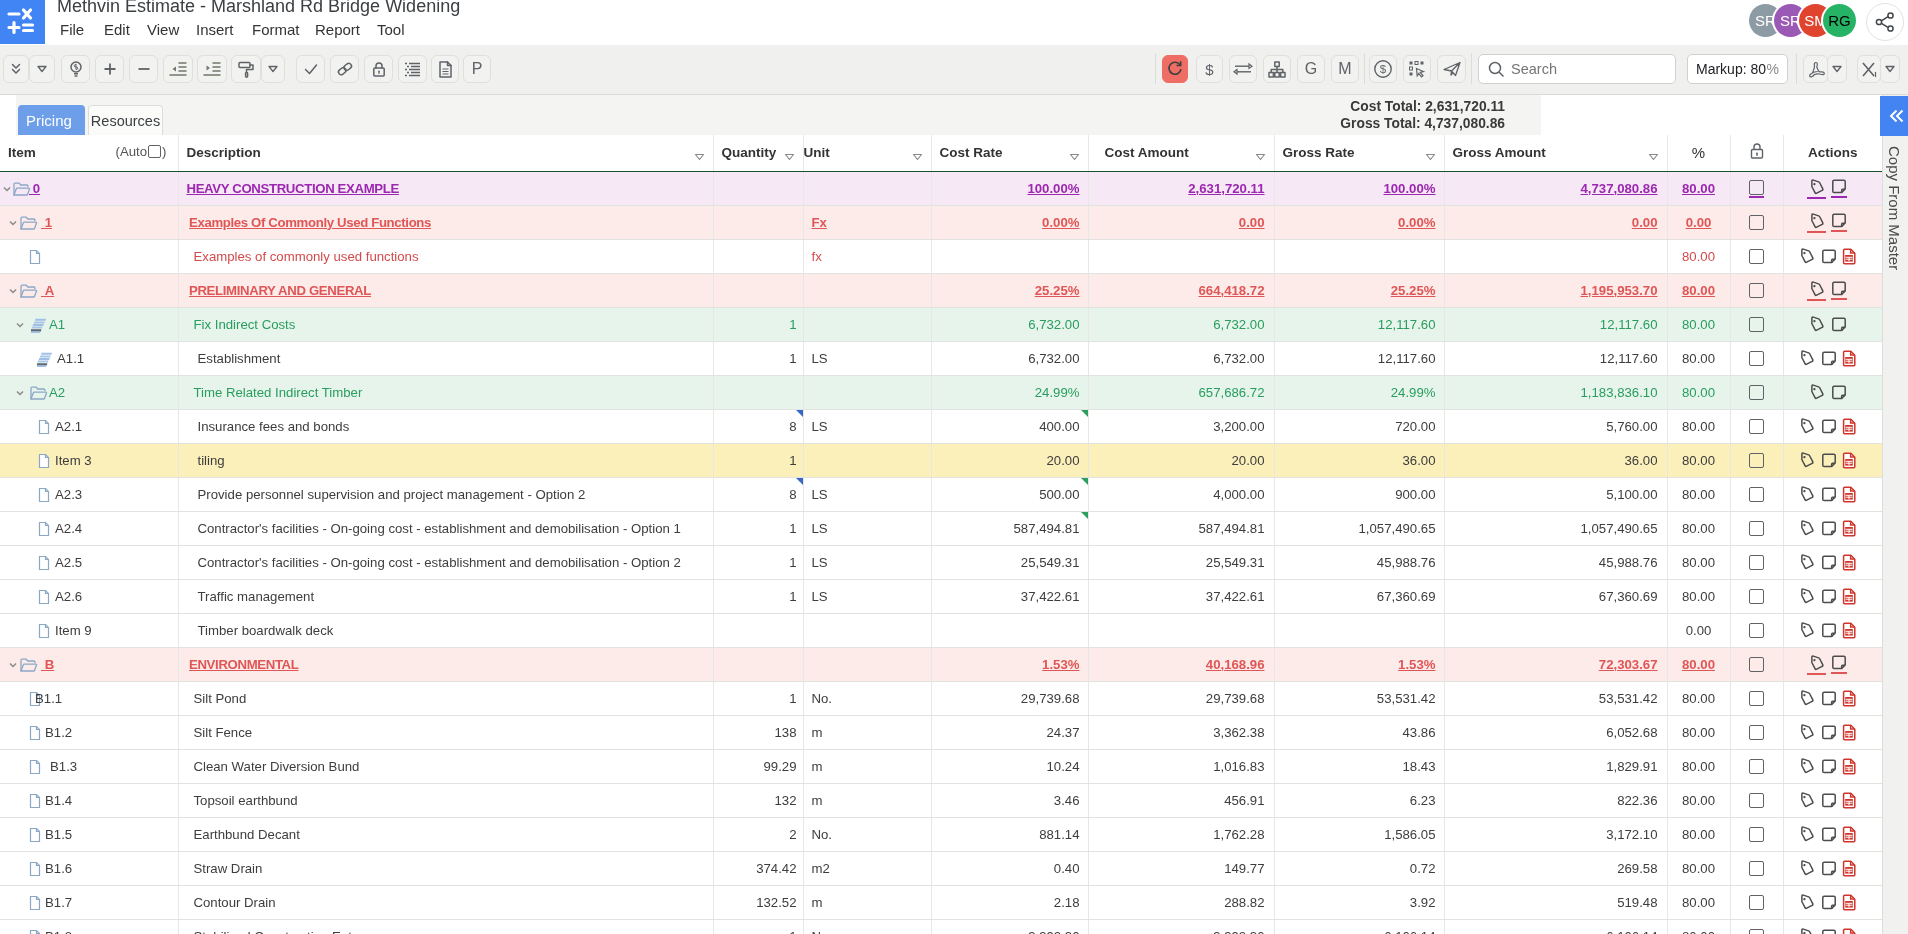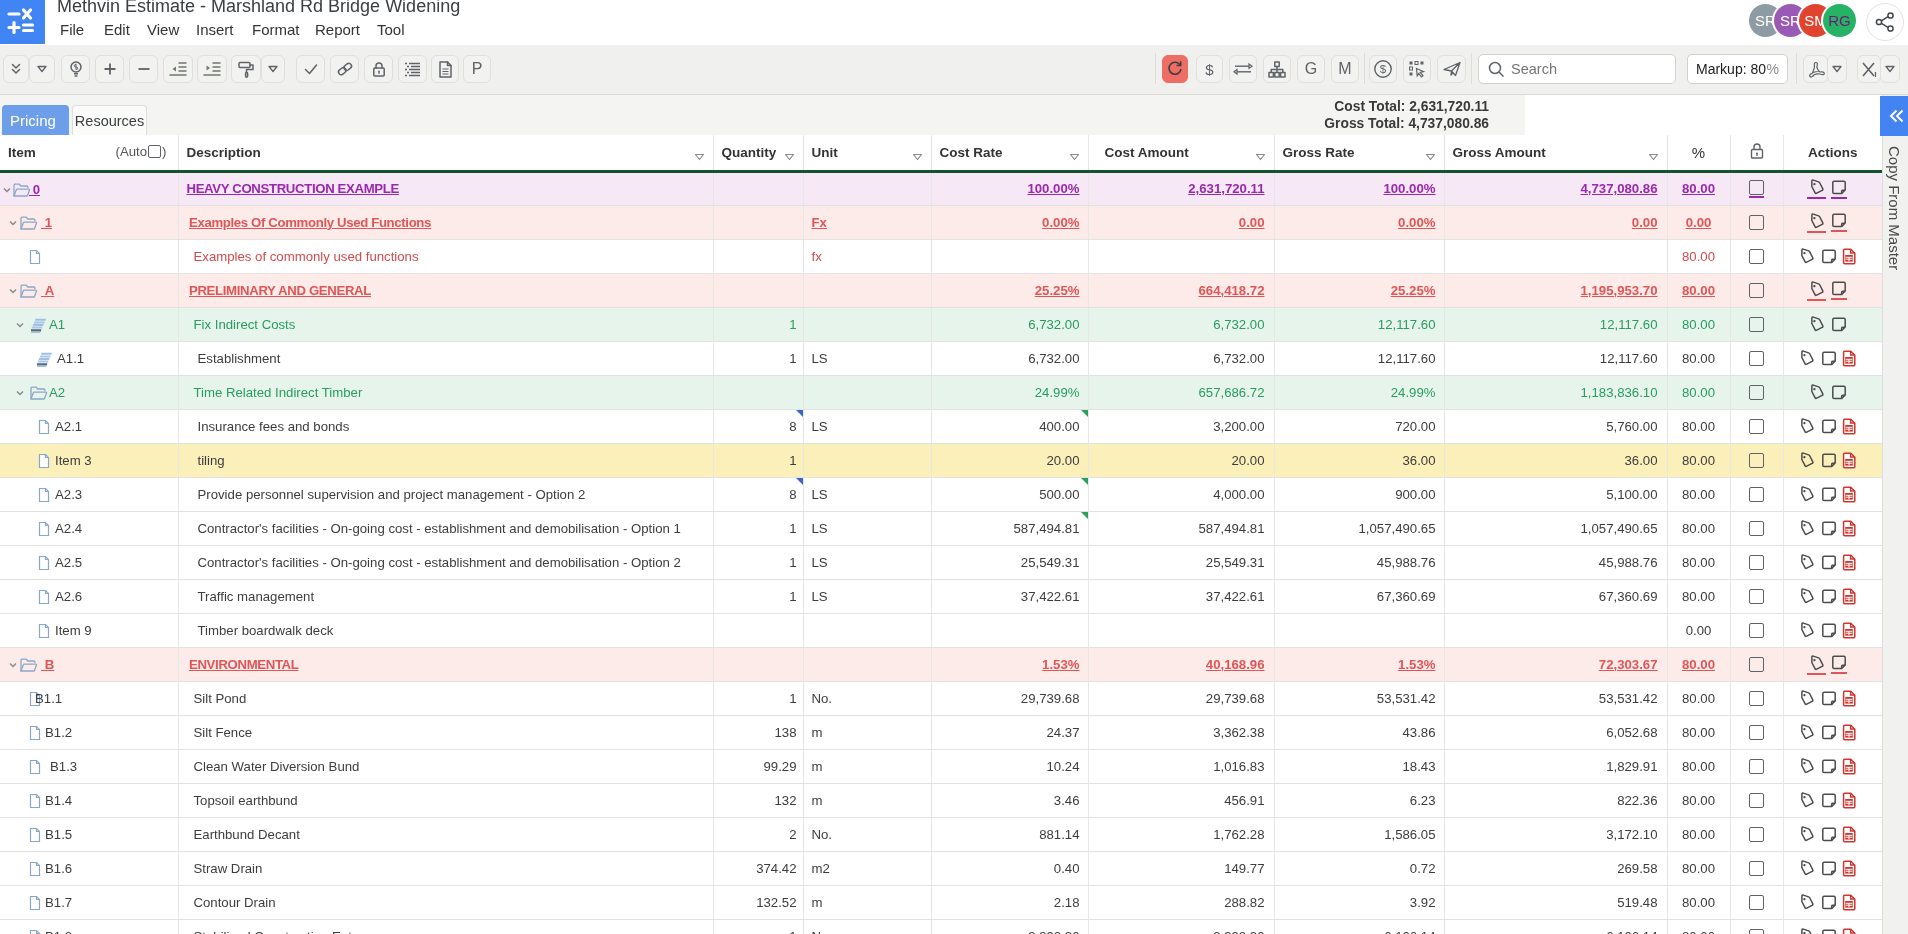--- a/index.html
+++ b/index.html
@@ -9,34 +9,34 @@
 .titlebar{position:absolute;left:0;top:0;width:1908px;height:45px;background:#fff}
 .logo{position:absolute;left:0;top:0;width:45px;height:44px;background:#4184f3}
 .title{position:absolute;left:57px;top:-4px;font-size:18px;color:#3c4043;white-space:nowrap}
 .menu{position:absolute;left:57px;top:21px;font-size:15px;color:#333}
 .menu span{position:absolute;top:0;white-space:nowrap}
 
 .toolbar{position:absolute;left:0;top:45px;width:1908px;height:50px;background:#f0f0ee;border-bottom:1px solid #dadad8}
 .tb{position:absolute;top:10px;height:28px;border:1px solid #dfdfdd;border-radius:6px;background:#f2f2f0;display:flex;align-items:center;justify-content:center;color:#5f6368}
 .tbsep{position:absolute;top:8px;height:31px;width:1px;background:#dcdcda}
 
-.tabstrip{position:absolute;left:0;top:95px;width:1525px;height:40px;background:#f4f4f2}
+.tabstrip{position:absolute;left:16px;top:95px;width:1525px;height:40px;background:#f4f4f2}
 .tab1{position:absolute;left:2px;top:10px;width:67px;height:30px;background:#6d9eea;color:#fff;border-radius:4px 4px 0 0;font-size:15px;display:flex;align-items:center;padding-left:8px}
 .tab2{position:absolute;left:72px;top:10px;width:75px;height:30px;background:#fbfbfa;color:#3c4043;border:1px solid #dddddb;border-bottom:none;border-radius:4px 4px 0 0;font-size:14.5px;display:flex;align-items:center;justify-content:center}
 .totals{position:absolute;right:36px;top:3px;text-align:right;font-size:13.8px;font-weight:bold;color:#3a3a3a;line-height:17px;white-space:nowrap}
 
 .sidebar{position:absolute;left:1882px;top:95px;width:26px;height:839px;background:#f1f1ef;border-left:1px solid #ddddda}
 .collapse{position:absolute;left:1880px;top:96px;width:28px;height:40px;background:#4383f2;display:flex;align-items:center;justify-content:center;padding-left:3px}
 .vtext{position:absolute;left:1886px;top:146px;writing-mode:vertical-rl;font-size:15px;color:#4a4a4a;white-space:nowrap}
 
 table{position:absolute;left:0;top:135px;width:1882px;border-collapse:collapse;table-layout:fixed}
 td,th{overflow:hidden;white-space:nowrap;font-size:13.2px;color:#3d3d3d;vertical-align:middle;position:relative;
  border-right:1px solid #e7e7e5;border-bottom:1px solid #e2e2e0;padding:0}
 thead th{height:36px;background:#fff;font-weight:bold;font-size:13.5px;color:#333;text-align:left}
-thead th{border-bottom:3px solid #14532d}
+thead th{border-bottom:1px solid #14532d}
 tbody td{height:34px}
 .r-purple td{background:#f6e8f5;color:#9c27b0;font-weight:bold}
 .r-purple .c-desc span,.r-red .c-desc span{letter-spacing:-0.35px}
 .r-red td{background:#fcebe9;color:#e05656;font-weight:bold}
 .r-green td{background:#e6f4eb;color:#289d5e;font-weight:normal}
 .r-yellow td{background:#fbefba}
 .r-leafred td{color:#d34a4a}
 .u{text-decoration:underline}
 .c-item{padding-left:0}
 .c-desc{padding-left:8px}
@@ -70,21 +70,21 @@
         <span style="left:90px">View</span>
         <span style="left:139px">Insert</span>
         <span style="left:195px">Format</span>
         <span style="left:258px">Report</span>
         <span style="left:320px">Tool</span>
       </div>
     </div>
 <div style="position:absolute;left:1749px;top:4px;width:33px;height:33px;border-radius:50%;background:#8d9ba4;color:#fff;font-size:15px;display:flex;align-items:center;justify-content:center;z-index:1;box-shadow:0 0 0 2px #fff">SR</div>
     <div style="position:absolute;left:1774px;top:4px;width:33px;height:33px;border-radius:50%;background:#9b59b6;color:#fff;font-size:15px;display:flex;align-items:center;justify-content:center;z-index:2;box-shadow:0 0 0 2px #fff">SR</div>
     <div style="position:absolute;left:1799px;top:4px;width:33px;height:33px;border-radius:50%;background:#e0442e;color:#fff;font-size:15px;display:flex;align-items:center;justify-content:center;z-index:3;box-shadow:0 0 0 2px #fff">SM</div>
-    <div style="position:absolute;left:1823px;top:4px;width:33px;height:33px;border-radius:50%;background:#27b366;color:#701a75;font-size:15px;display:flex;align-items:center;justify-content:center;z-index:4;box-shadow:0 0 0 2px #fff">RG</div>
+    <div style="position:absolute;left:1823px;top:4px;width:33px;height:33px;border-radius:50%;background:#27b366;color:#000000;font-size:15px;display:flex;align-items:center;justify-content:center;z-index:4;box-shadow:0 0 0 2px #fff">RG</div>
     <div style="position:absolute;left:1866px;top:3px;width:38px;height:38px;border-radius:50%;background:#fff;border:1px solid #e3e3e3;display:flex;align-items:center;justify-content:center;z-index:9">
       <svg width="22" height="22" viewBox="0 0 22 22">
         <circle cx="16.5" cy="4.5" r="2.6" fill="none" stroke="#42464d" stroke-width="1.5"></circle>
         <circle cx="5" cy="11" r="2.6" fill="none" stroke="#42464d" stroke-width="1.5"></circle>
         <circle cx="16.5" cy="17.5" r="2.6" fill="none" stroke="#42464d" stroke-width="1.5"></circle>
         <path d="M7.4 9.8 L14 5.6 M7.4 12.3 L14 16.4" stroke="#42464d" stroke-width="1.5"></path>
       </svg>
     </div>
 <div class="toolbar">
       <div class="tb" style="left:3px;width:26px;">
@@ -287,21 +287,21 @@
       </colgroup>
       <thead>
         <tr>
           <th style="padding-left:8px">Item<span style="position:absolute;right:11px;top:9px;font-weight:normal;color:#555;font-size:13.2px">(Auto<span class="cb" style="width:13px;height:13px;margin:0 1px;vertical-align:-2px"></span>)</span></th>
           <th style="padding-left:8px;">Description<span class="hdrcaret"><svg width="11" height="8" viewBox="0 0 11 8">
                 <path d="M1.5 1.5 h8 L5.5 6.5 z" fill="none" stroke="#8a8a8a" stroke-width="1.2" stroke-linejoin="round"></path>
               </svg></span></th>
           <th style="padding-left:8px;">Quantity<span class="hdrcaret"><svg width="11" height="8" viewBox="0 0 11 8">
                 <path d="M1.5 1.5 h8 L5.5 6.5 z" fill="none" stroke="#8a8a8a" stroke-width="1.2" stroke-linejoin="round"></path>
               </svg></span></th>
-          <th style="padding-left:8px;">Unit<span class="hdrcaret"><svg width="11" height="8" viewBox="0 0 11 8">
+          <th style="">Unit<span class="hdrcaret"><svg width="11" height="8" viewBox="0 0 11 8">
                 <path d="M1.5 1.5 h8 L5.5 6.5 z" fill="none" stroke="#8a8a8a" stroke-width="1.2" stroke-linejoin="round"></path>
               </svg></span></th>
           <th style="padding-left:8px;">Cost Rate<span class="hdrcaret"><svg width="11" height="8" viewBox="0 0 11 8">
                 <path d="M1.5 1.5 h8 L5.5 6.5 z" fill="none" stroke="#8a8a8a" stroke-width="1.2" stroke-linejoin="round"></path>
               </svg></span></th>
           <th style="padding-left:16px;">Cost Amount<span class="hdrcaret"><svg width="11" height="8" viewBox="0 0 11 8">
                 <path d="M1.5 1.5 h8 L5.5 6.5 z" fill="none" stroke="#8a8a8a" stroke-width="1.2" stroke-linejoin="round"></path>
               </svg></span></th>
           <th style="padding-left:8px;">Gross Rate<span class="hdrcaret"><svg width="11" height="8" viewBox="0 0 11 8">
                 <path d="M1.5 1.5 h8 L5.5 6.5 z" fill="none" stroke="#8a8a8a" stroke-width="1.2" stroke-linejoin="round"></path>

